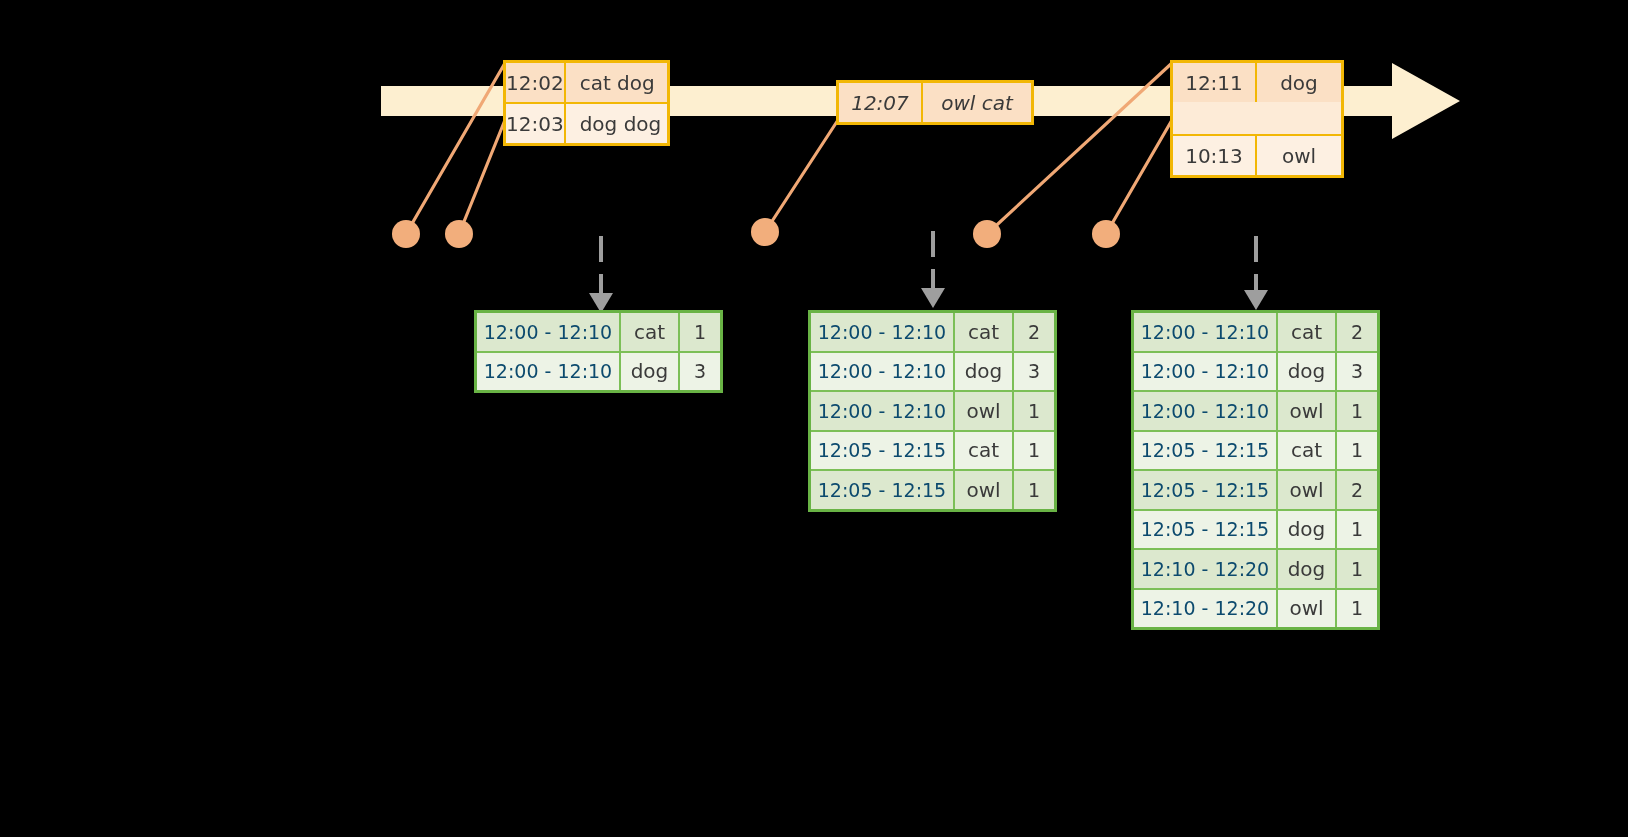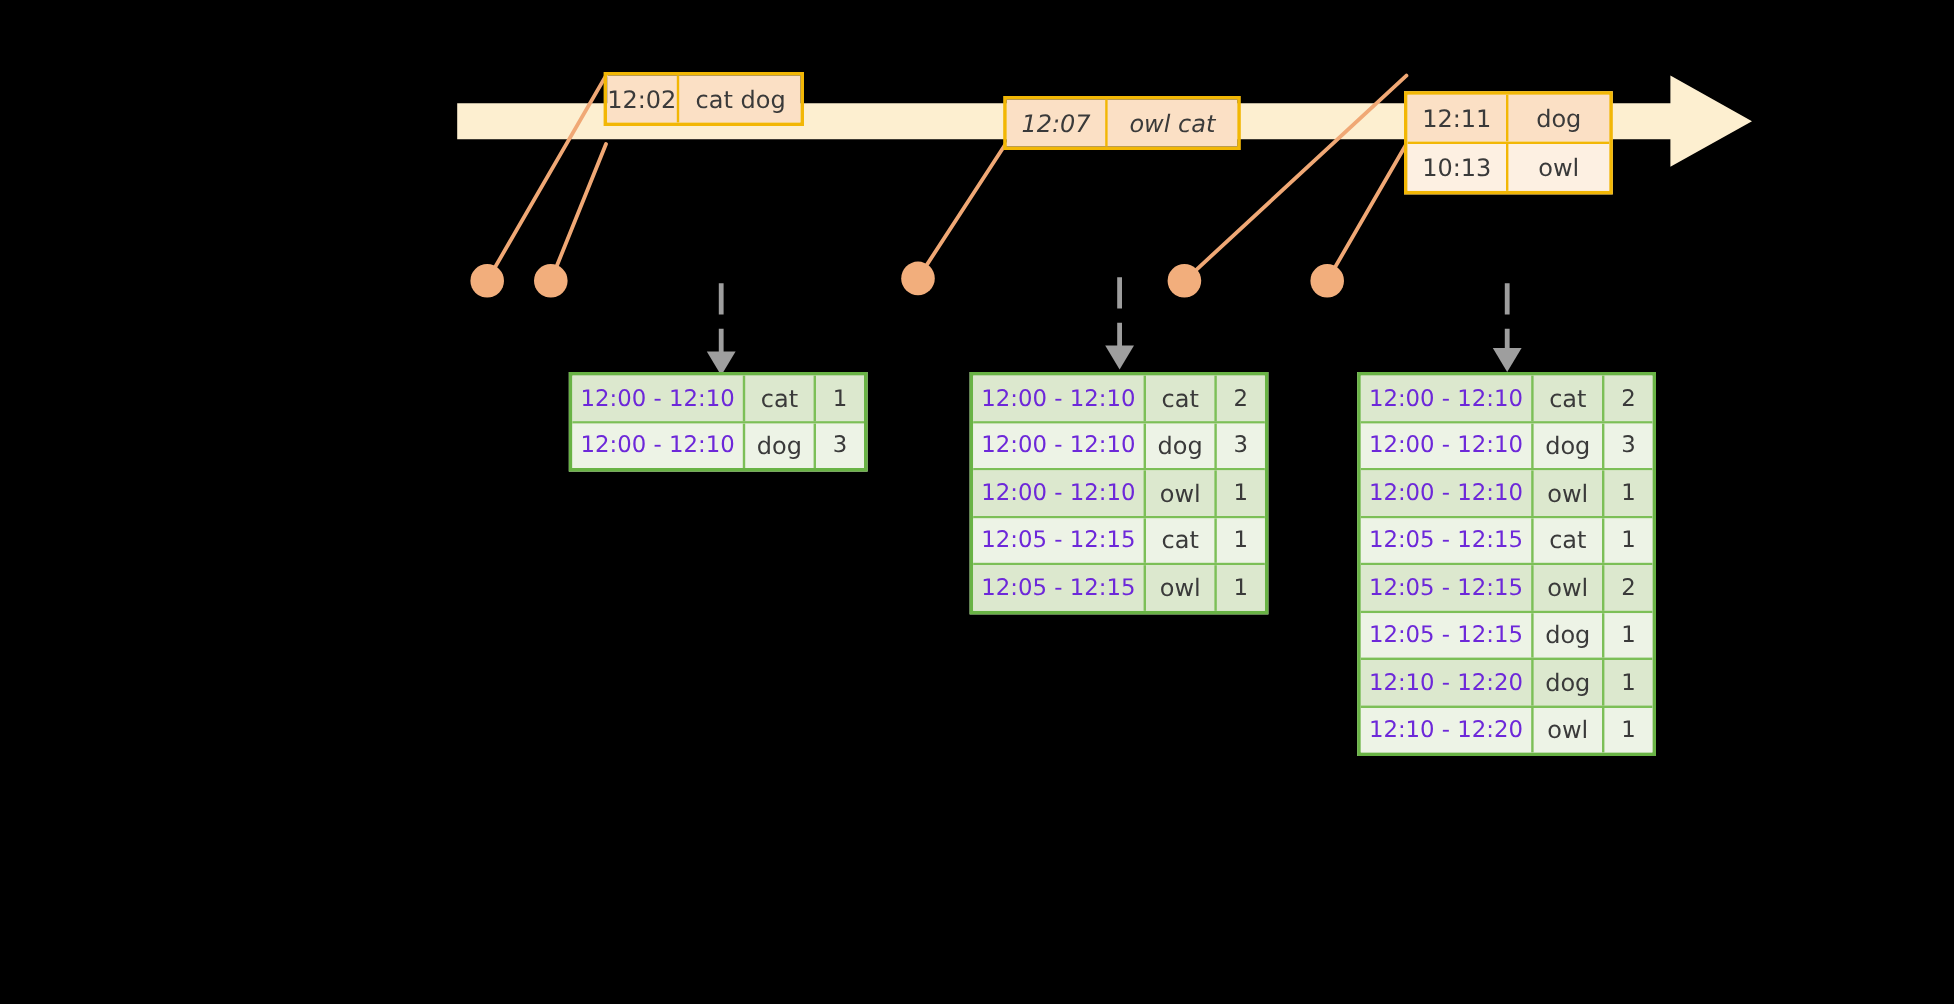--- a/index.html
+++ b/index.html
@@ -86,21 +86,21 @@
   }
   .res-row:last-child { border-bottom: none; }
   .res-row.shade-a { background: #DCE8CE; }
   .res-row.shade-b { background: #EDF3E6; }
   .res-window {
     width: 144px;
     display: flex;
     align-items: center;
     justify-content: center;
     font-size: 19px;
-    color: #6d28d9;
+    color: #0c4a6e;
     border-right: 2px solid #7CBF57;
     box-sizing: border-box;
     white-space: nowrap;
   }
   .res-word {
     width: 59px;
     display: flex;
     align-items: center;
     justify-content: center;
     font-size: 20px;
@@ -159,30 +159,34 @@
         <path d="M 1244 290 L 1268 290 L 1256 310 Z" stroke="none"></path>
       </g>
     </g>
   </svg>
 
   <div class="event-box" style="left:503px; top:60px; width:167px;">
     <div class="event-row shade-a">
       <div class="event-time">12:02</div>
       <div class="event-words">cat dog</div>
     </div>
+    <div class="event-row shade-b">
+      <div class="event-time">12:03</div>
+      <div class="event-words">dog dog</div>
+    </div>
   </div>
 
   <div class="event-box" style="left:836px; top:80px; width:198px;font-style:italic;">
     <div class="event-row shade-a">
       <div class="event-time">12:07</div>
       <div class="event-words">owl cat</div>
     </div>
   </div>
 
-  <div class="event-box" style="left:1170px; top:76px; width:174px;">
+  <div class="event-box" style="left:1170px; top:60px; width:174px;gap:32px;">
     <div class="event-row shade-a">
       <div class="event-time">12:11</div>
       <div class="event-words">dog</div>
     </div>
     <div class="event-row shade-b">
       <div class="event-time">10:13</div>
       <div class="event-words">owl</div>
     </div>
   </div>
 

